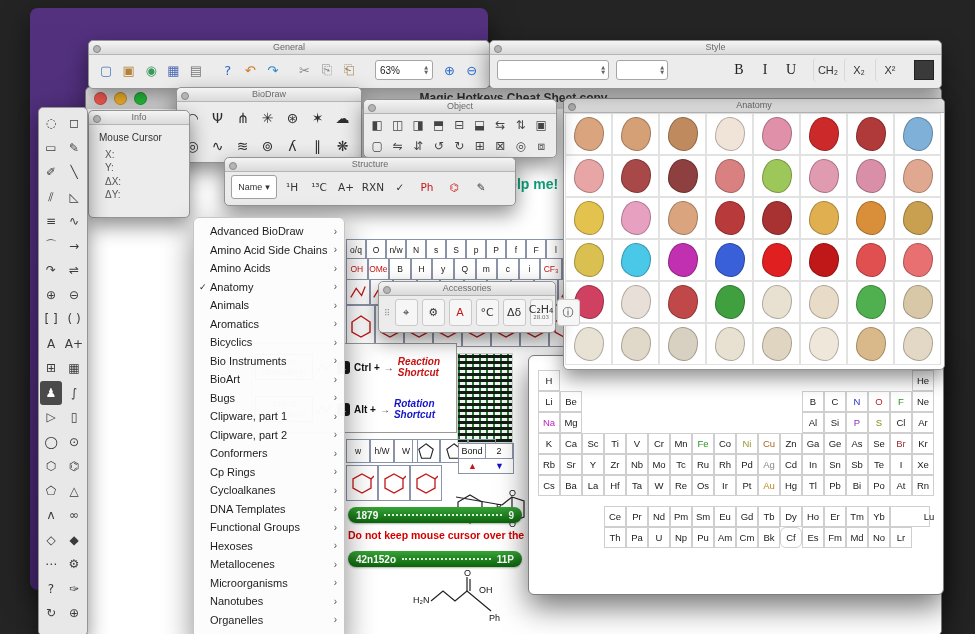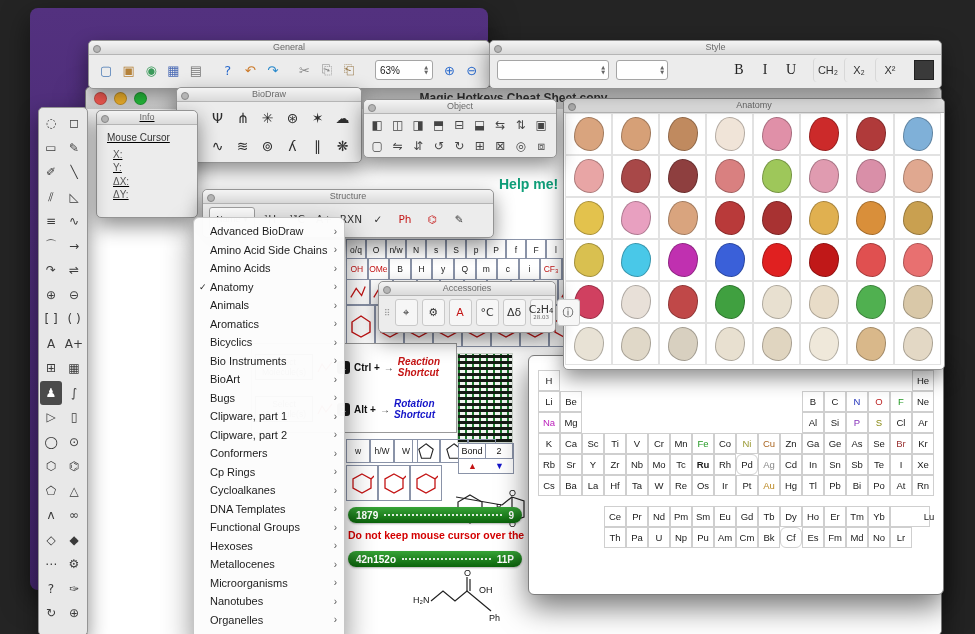--- a/index.html
+++ b/index.html
@@ -38,31 +38,31 @@
   .stybtn{width:24px;height:24px;display:flex;align-items:center;justify-content:center;border-radius:4px;
           font-family:"Liberation Serif",serif;font-size:14px;color:#222;}
   .frmbtn{min-width:28px;height:24px;display:flex;align-items:center;justify-content:center;border-radius:4px;
           font-size:11px;color:#333;border-left:1px solid #d8d8d8;}
   .swatch{width:18px;height:18px;background:#3a3a3a;border:1px solid #222;margin-left:8px;}
   
   #tools-win{left:38px;top:107px;width:48px;height:527px;z-index:6;background:#e8e8e8;}
   #tools-grid{display:grid;grid-template-columns:22px 22px;grid-auto-rows:24.5px;padding:3px 1px;gap:0 1px;}
   .tool{display:flex;align-items:center;justify-content:center;font-size:12px;color:#3a3a3a;border-radius:3px;}
   
-  #info-win{left:96px;top:110px;width:100px;height:106px;z-index:6;text-decoration:underline;}
+  #info-win{left:88px;top:110px;width:100px;height:106px;z-index:6;}
   #info-head{font-size:10px;color:#333;padding:7px 0 3px 10px;}
   .inforow{font-size:10px;color:#555;padding:2.5px 0 0 16px;}
   
   #biodraw-win{left:176px;top:87px;width:184px;height:74px;z-index:6;}
   #biodraw-grid{display:grid;grid-template-columns:repeat(7,25px);grid-auto-rows:28px;padding:2px 3px;}
   .bicon{display:flex;align-items:center;justify-content:center;font-size:14px;color:#2f2f2f;}
   #object-win{left:363px;top:99px;width:192px;height:57px;z-index:6;}
   #object-grid{display:grid;grid-template-columns:repeat(9,20.5px);grid-auto-rows:20.5px;padding:1px 3px;}
   .oicon{display:flex;align-items:center;justify-content:center;font-size:12px;color:#444;}
-  #structure-win{left:202px;top:157px;width:290px;height:47px;z-index:7;margin-top:32px;}
+  #structure-win{left:224px;top:157px;width:290px;height:47px;z-index:7;}
   .strow{display:flex;align-items:center;padding:3px 6px;gap:3px;}
   #namebox{width:44px;height:22px;background:#fff;border:1px solid #a0a0a0;border-radius:3px;
            font-size:9px;color:#333;display:flex;align-items:center;justify-content:center;gap:3px;}
   .sticon{min-width:24px;height:24px;display:flex;align-items:center;justify-content:center;
           font-size:10.5px;color:#333;border-radius:3px;}
   #accessories-win{left:378px;top:281px;width:176px;height:50px;z-index:7;}
   .acrow{display:flex;align-items:center;padding:3px 5px;gap:4px;}
   .handle{font-size:9px;color:#9a9a9a;}
   .acicon{min-width:21px;height:25px;display:flex;flex-direction:column;align-items:center;justify-content:center;
           font-size:11px;color:#333;border:1px solid #c9c9c9;border-radius:3px;background:#f6f6f6;line-height:1;}
@@ -571,29 +571,29 @@
         </div>
 
         <div class="pt-el" style="grid-area: 5 / 6;">
           <span>Mo</span>
         </div>
 
         <div class="pt-el" style="grid-area: 5 / 7;">
           <span>Tc</span>
         </div>
 
-        <div class="pt-el" style="grid-area: 5 / 8; font-weight: bold;">
+        <div class="pt-el" style="grid-area: 5 / 8;">
           <span>Ru</span>
         </div>
 
         <div class="pt-el" style="grid-area: 5 / 9;">
           <span>Rh</span>
         </div>
 
-        <div class="pt-el" style="grid-area: 5 / 10; border-radius: 6px;">
+        <div class="pt-el" style="grid-area: 5 / 10;">
           <span>Pd</span>
         </div>
 
         <div class="pt-el" style="grid-area: 5 / 11;">
           <span style="color: rgb(136, 136, 136);">Ag</span>
         </div>
 
         <div class="pt-el" style="grid-area: 5 / 12;">
           <span>Cd</span>
         </div>

